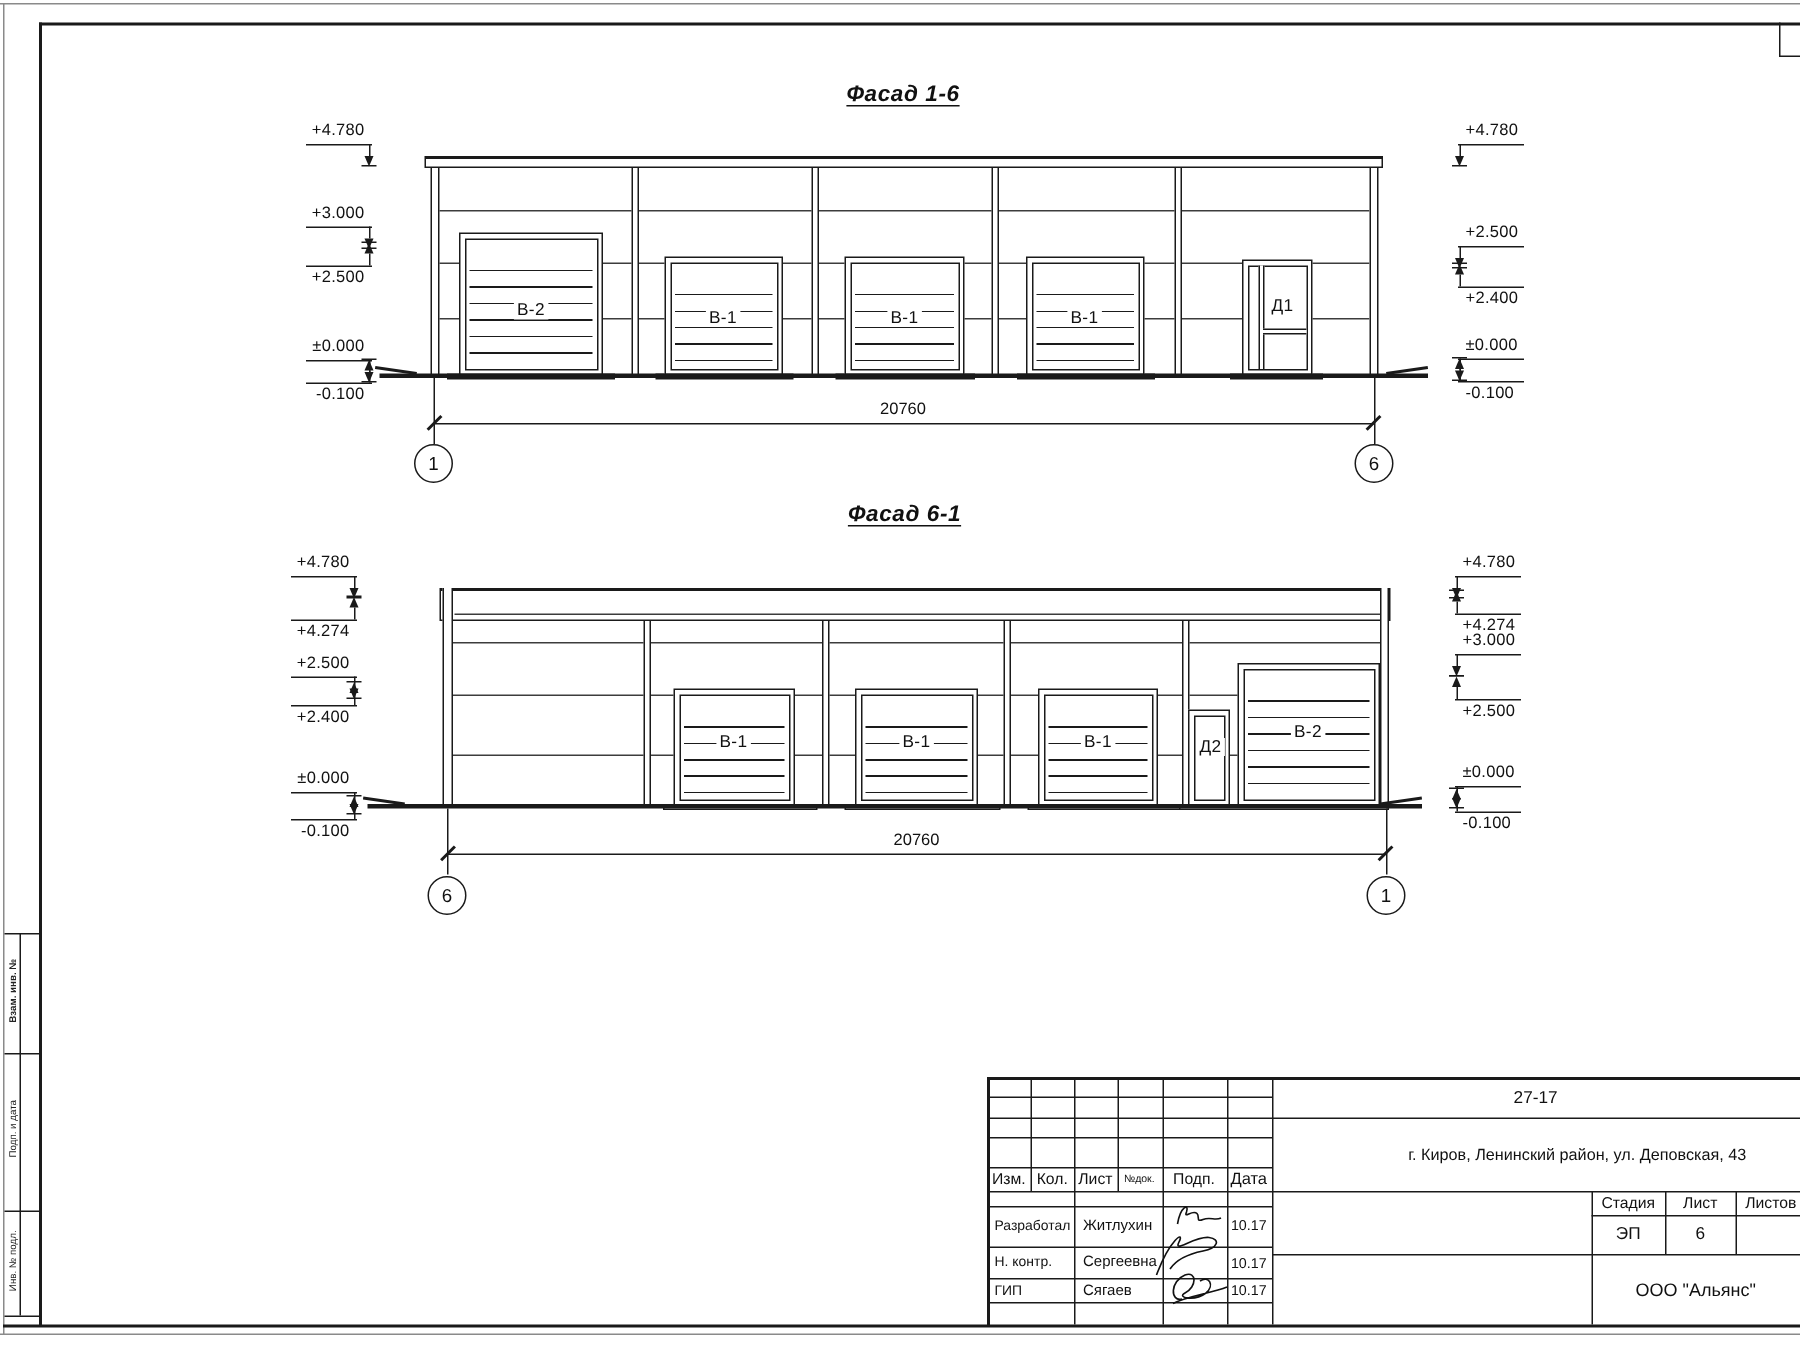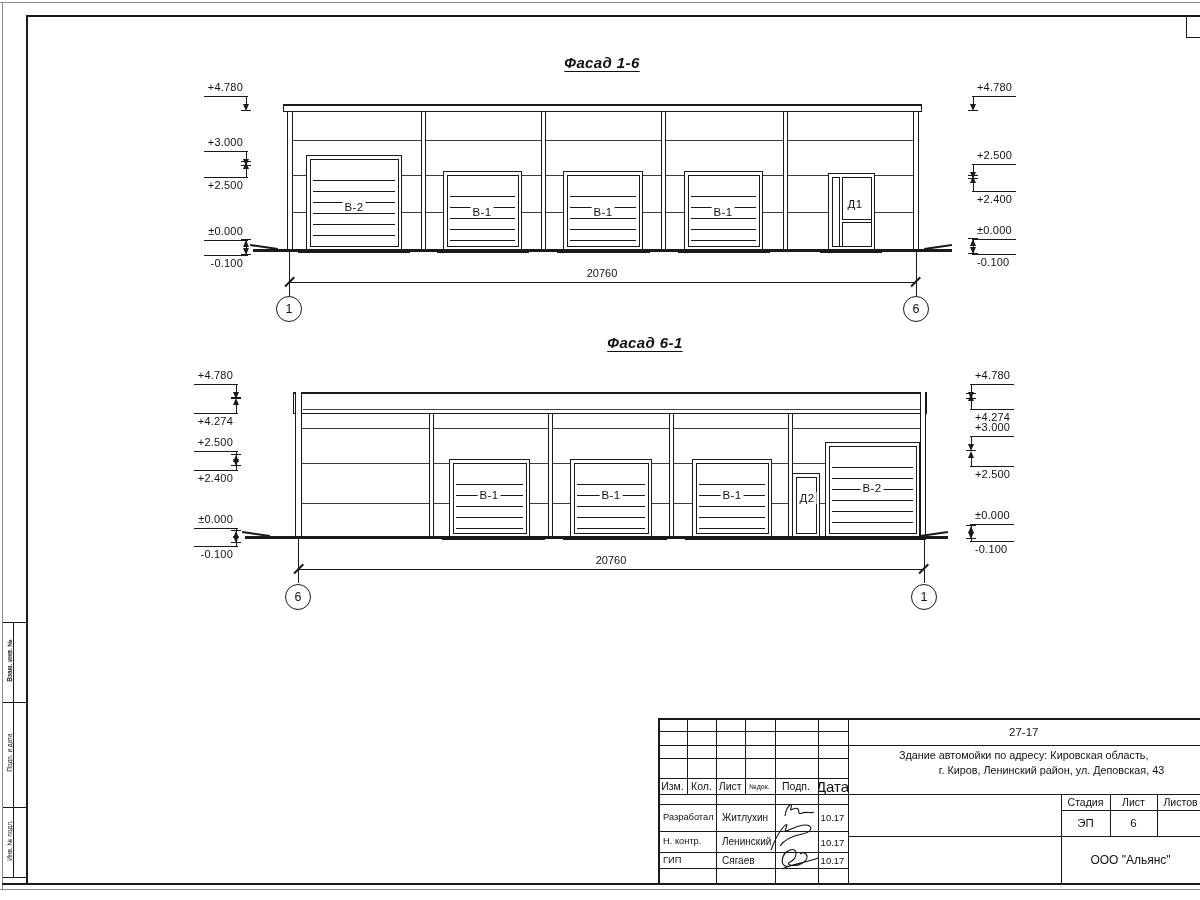--- a/index.html
+++ b/index.html
@@ -93,21 +93,21 @@
   <div class="gtick" style="left:924px;top:246px;width:28px;transform:rotate(-8deg);"></div>
   <div class="ln" style="left:253px;top:249px;width:699px;height:2.5px;"></div>
 
   <div class="ln" style="left:288.5px;top:252px;width:1px;height:44px;"></div>
   <div class="ln" style="left:915.5px;top:252px;width:1px;height:44px;"></div>
   <div class="ln" style="left:289px;top:281.5px;width:627px;height:1px;"></div>
   <div class="tick" style="left:283px;top:281px;width:13px;"></div>
   <div class="tick" style="left:909px;top:281px;width:13px;"></div>
   <div class="dimtxt" style="left:602px;top:267px;">20760</div>
 
-  <div class="ftitle" style="left:645px;top:334px;">Фасад 6-1</div>
+  <div class="ftitle" style="left:603px;top:334px;">Фасад 6-1</div>
 
   <div class="band" style="left:293px;top:392px;width:634px;height:22px;"></div>
   <div class="jln" style="left:303px;top:409px;width:617px;height:1px;"></div>
 
   <div class="jln" style="left:302px;top:428px;width:618px;height:1px;"></div>
   <div class="jln" style="left:302px;top:463px;width:618px;height:1px;"></div>
   <div class="jln" style="left:302px;top:503px;width:618px;height:1px;"></div>
 
   <div class="colm" style="left:295px;top:392px;width:7px;height:145px;"></div>
   <div class="colm" style="left:919.5px;top:392px;width:6.5px;height:145px;"></div>
@@ -156,34 +156,33 @@
   <div class="ln" style="left:658px;top:794px;width:542px;height:1px;"></div>
   <div class="ln" style="left:658px;top:803.5px;width:189.5px;height:1px;"></div>
   <div class="ln" style="left:658px;top:830.5px;width:189.5px;height:1px;"></div>
   <div class="ln" style="left:658px;top:852px;width:189.5px;height:1px;"></div>
   <div class="ln" style="left:658px;top:868px;width:189.5px;height:1px;"></div>
   <div class="ln" style="left:847.5px;top:745px;width:352.5px;height:1px;"></div>
   <div class="ln" style="left:847.5px;top:836px;width:352.5px;height:1px;"></div>
   <div class="ln" style="left:1061px;top:809.5px;width:139px;height:1px;"></div>
 
   <div class="tbt" style="left:847.5px;top:718px;width:352.5px;height:27px;font-size:11.5px;">27-17</div>
-  <div class="tbt" style="left:847.5px;top:747px;width:352.5px;height:15px;font-size:10.8px;">Здание автомойки по адресу: Кировская область,</div>
   <div class="tbt" style="left:847.5px;top:762px;width:408px;height:15px;font-size:10.8px;">г. Киров, Ленинский район, ул. Деповская, 43</div>
   <div class="tbt" style="left:658px;top:778px;width:29px;height:16px;font-size:10.5px;">Изм.</div>
   <div class="tbt" style="left:687px;top:778px;width:29px;height:16px;font-size:10.5px;">Кол.</div>
   <div class="tbt" style="left:716px;top:778px;width:28.5px;height:16px;font-size:10.5px;">Лист</div>
   <div class="tbt" style="left:744.5px;top:778px;width:30px;height:16px;font-size:7px;">№док.</div>
   <div class="tbt" style="left:774.5px;top:778px;width:43px;height:16px;font-size:10.5px;">Подп.</div>
-  <div class="tbt" style="left:817.5px;top:778px;width:30px;height:16px;font-size:15px;">Дата</div>
+  <div class="tbt" style="left:817.5px;top:778px;width:30px;height:16px;font-size:11px;">Дата</div>
 
   <div class="tbt tbl" style="left:660px;top:803.5px;width:55px;height:27px;font-size:9.3px;">Разработал</div>
   <div class="tbt tbl" style="left:719px;top:803.5px;width:54px;height:27px;font-size:10px;">Житлухин</div>
   <div class="tbt" style="left:817.5px;top:803.5px;width:30px;height:27px;font-size:9.5px;">10.17</div>
   <div class="tbt tbl" style="left:660px;top:830.5px;width:55px;height:21.5px;font-size:9.3px;">Н. контр.</div>
-  <div class="tbt tbl" style="left:719px;top:830.5px;width:55px;height:21.5px;font-size:10px;">Ленинский</div>
+  <div class="tbt tbl" style="left:719px;top:830.5px;width:55px;height:21.5px;font-size:10px;">Сергеевна</div>
   <div class="tbt" style="left:817.5px;top:832px;width:30px;height:21.5px;font-size:9.5px;">10.17</div>
   <div class="tbt tbl" style="left:660px;top:852px;width:55px;height:16px;font-size:9.3px;">ГИП</div>
   <div class="tbt tbl" style="left:719px;top:852px;width:55px;height:16px;font-size:10px;">Сягаев</div>
   <div class="tbt" style="left:817.5px;top:852px;width:30px;height:16px;font-size:9.5px;">10.17</div>
 
   <div class="tbt" style="left:1061px;top:794px;width:49px;height:15.5px;font-size:10.5px;">Стадия</div>
   <div class="tbt" style="left:1110px;top:794px;width:47px;height:15.5px;font-size:10.5px;">Лист</div>
   <div class="tbt" style="left:1157px;top:794px;width:47px;height:15.5px;font-size:10.5px;">Листов</div>
   <div class="tbt" style="left:1061px;top:809.5px;width:49px;height:26.5px;font-size:11.5px;">ЭП</div>
   <div class="tbt" style="left:1110px;top:809.5px;width:47px;height:26.5px;font-size:11.5px;">6</div>

